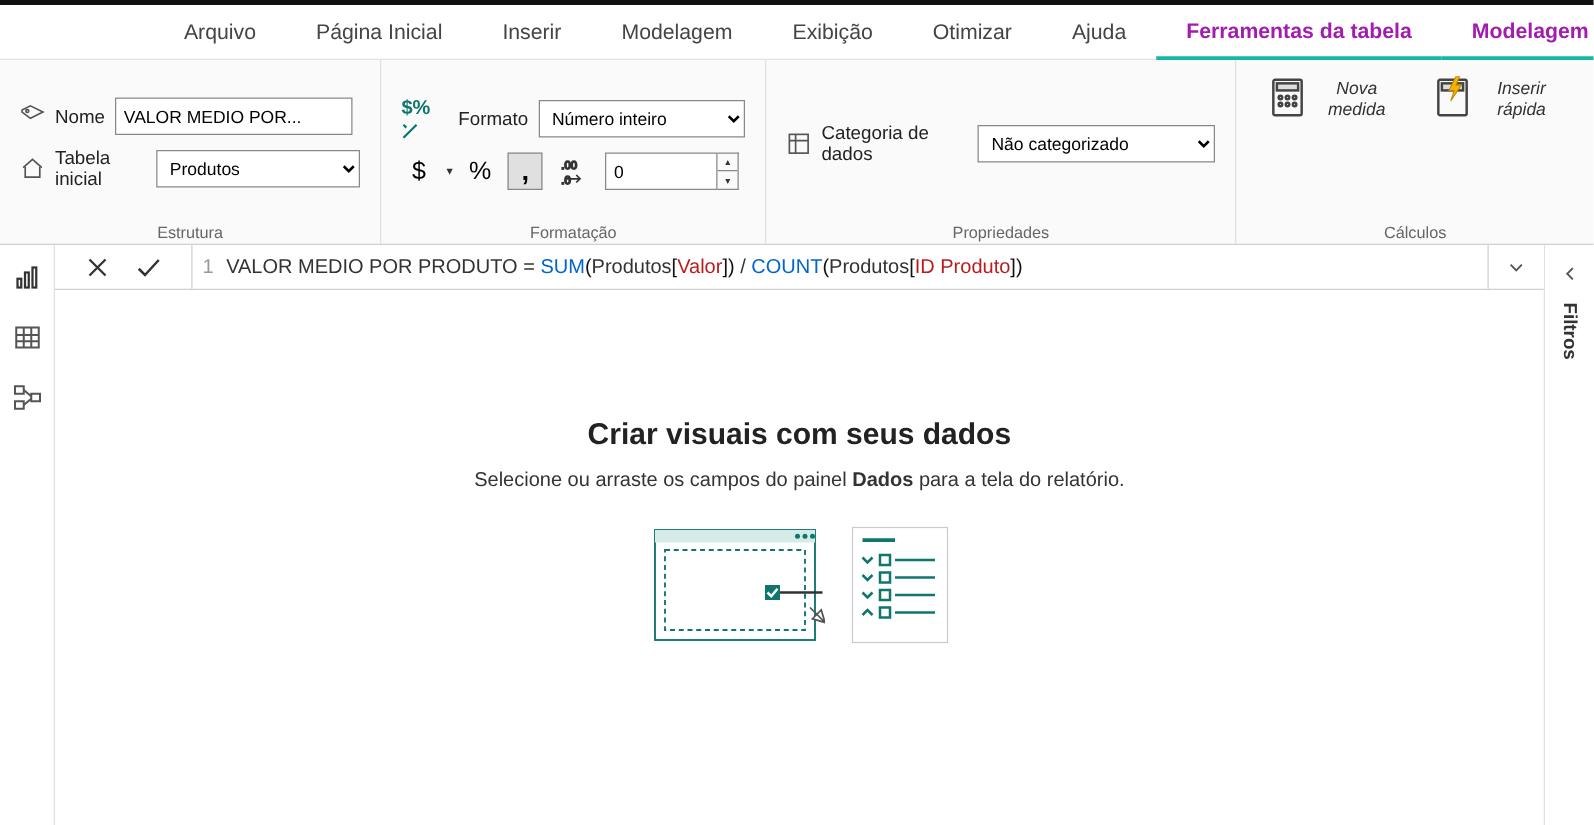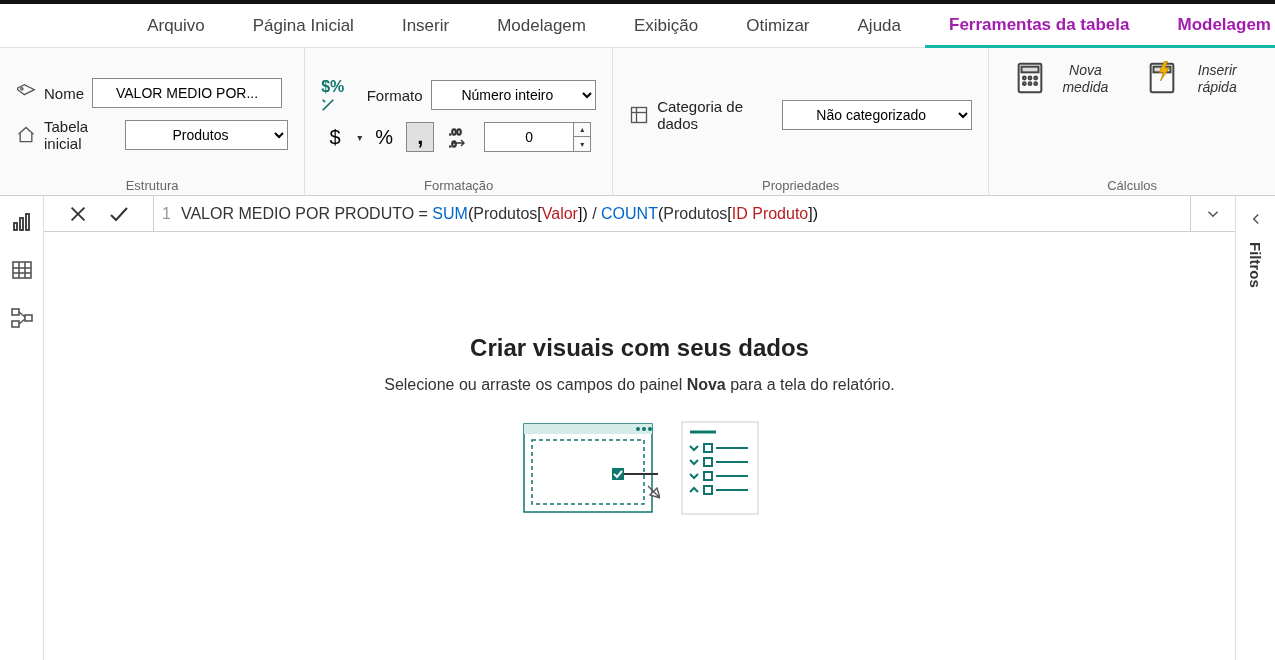--- a/index.html
+++ b/index.html
@@ -56,21 +56,20 @@
     .group-content { flex: 1; display: flex; flex-direction: column; gap: 10px; justify-content: center; }
 
     .row { display: flex; align-items: center; gap: 8px; }
     .field-label { font-size: 15px; color: #222; }
     input[type=text], select {
       height: 30px;
       border: 1px solid #888;
       background: #fff;
       padding: 0 6px;
       font-size: 14px;
-      text-align: center;
     }
     .name-input { width: 190px; }
     .home-table-select { width: 190px; }
 
     .fmt-select { width: 180px; }
     .dec-input { width: 90px; }
 
     .icon-btn {
       min-width: 28px;
       height: 30px;
@@ -382,21 +381,21 @@
       <div class="formula-expand">
         <svg width="18" height="18" viewBox="0 0 24 24" fill="none" stroke="#555" stroke-width="2">
             <polyline points="6 9 12 15 18 9"></polyline>
           </svg>
       </div>
     </div>
 
     <div class="canvas-empty">
       <div class="empty-title">Criar visuais com seus dados</div>
       <div class="empty-sub">
-        <span>Selecione ou arraste os campos do painel </span><b>Nova</b><span> para a tela do relatório.</span>
+        <span>Selecione ou arraste os campos do painel </span><b>Dados</b><span> para a tela do relatório.</span>
       </div>
       <div class="empty-ill">
         <svg width="140" height="100" viewBox="0 0 140 100">
           <rect x="4" y="6" width="128" height="88" fill="#fff" stroke="#0f766e" stroke-width="1.5"></rect>
           <rect x="4" y="6" width="128" height="10" fill="#d4ebe8"></rect>
           <circle cx="118" cy="11" r="2" fill="#0f766e"></circle>
             <circle cx="124" cy="11" r="2" fill="#0f766e"></circle>
             <circle cx="130" cy="11" r="2" fill="#0f766e"></circle>
           <rect x="12" y="22" width="112" height="64" fill="none" stroke="#0f766e" stroke-width="1.5" stroke-dasharray="4 3"></rect>
           <rect x="92" y="50" width="12" height="12" fill="#0f766e"></rect>

